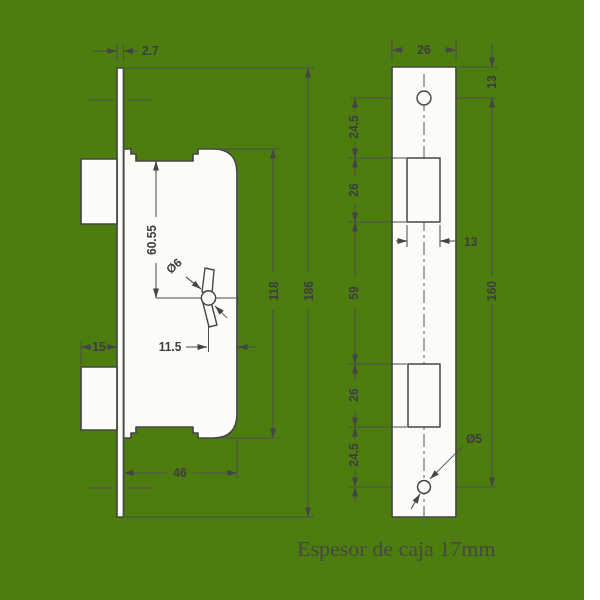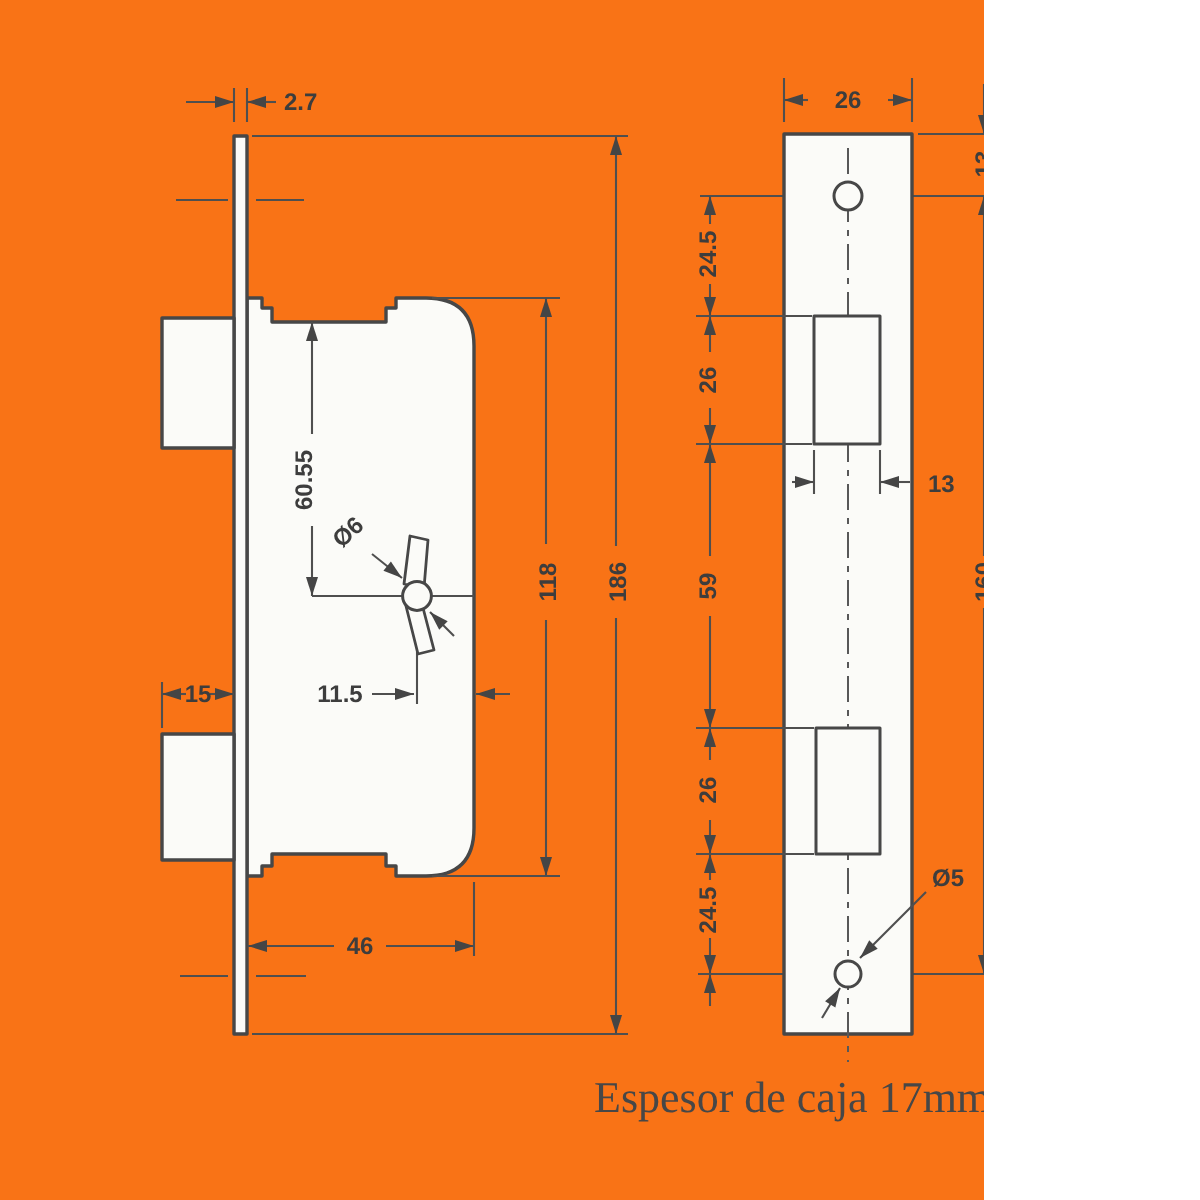--- a/index.html
+++ b/index.html
@@ -1,18 +1,18 @@
 <!DOCTYPE html>
 <html><head>
 <meta charset="utf-8">
 <style>
   html,body{margin:0;padding:0;background:#ffffff;}
   .sheet{
-    width:492px;height:600px;position:relative;
-    background:#f97316;
+    width:584px;height:600px;position:relative;
+    background:#4d7c0f;
     font-family:"Liberation Sans",sans-serif;
     overflow:hidden;
   }
   svg{position:absolute;left:0;top:0;}
   .partf{stroke:#474747;stroke-width:1.7;fill:#fbfbf8;stroke-linejoin:round;}
   .thin{stroke:#4f4f4f;stroke-width:1.05;fill:none;}
   .diml{stroke:#4f4f4f;stroke-width:1.05;fill:none;}
   .cl{stroke:#585858;stroke-width:1;fill:none;stroke-dasharray:13 4 3 4;}
   .dim{font:600 12px "Liberation Sans",sans-serif;fill:#3d3d3d;}
   .caption{font:22px "Liberation Serif",serif;fill:#474747;}

